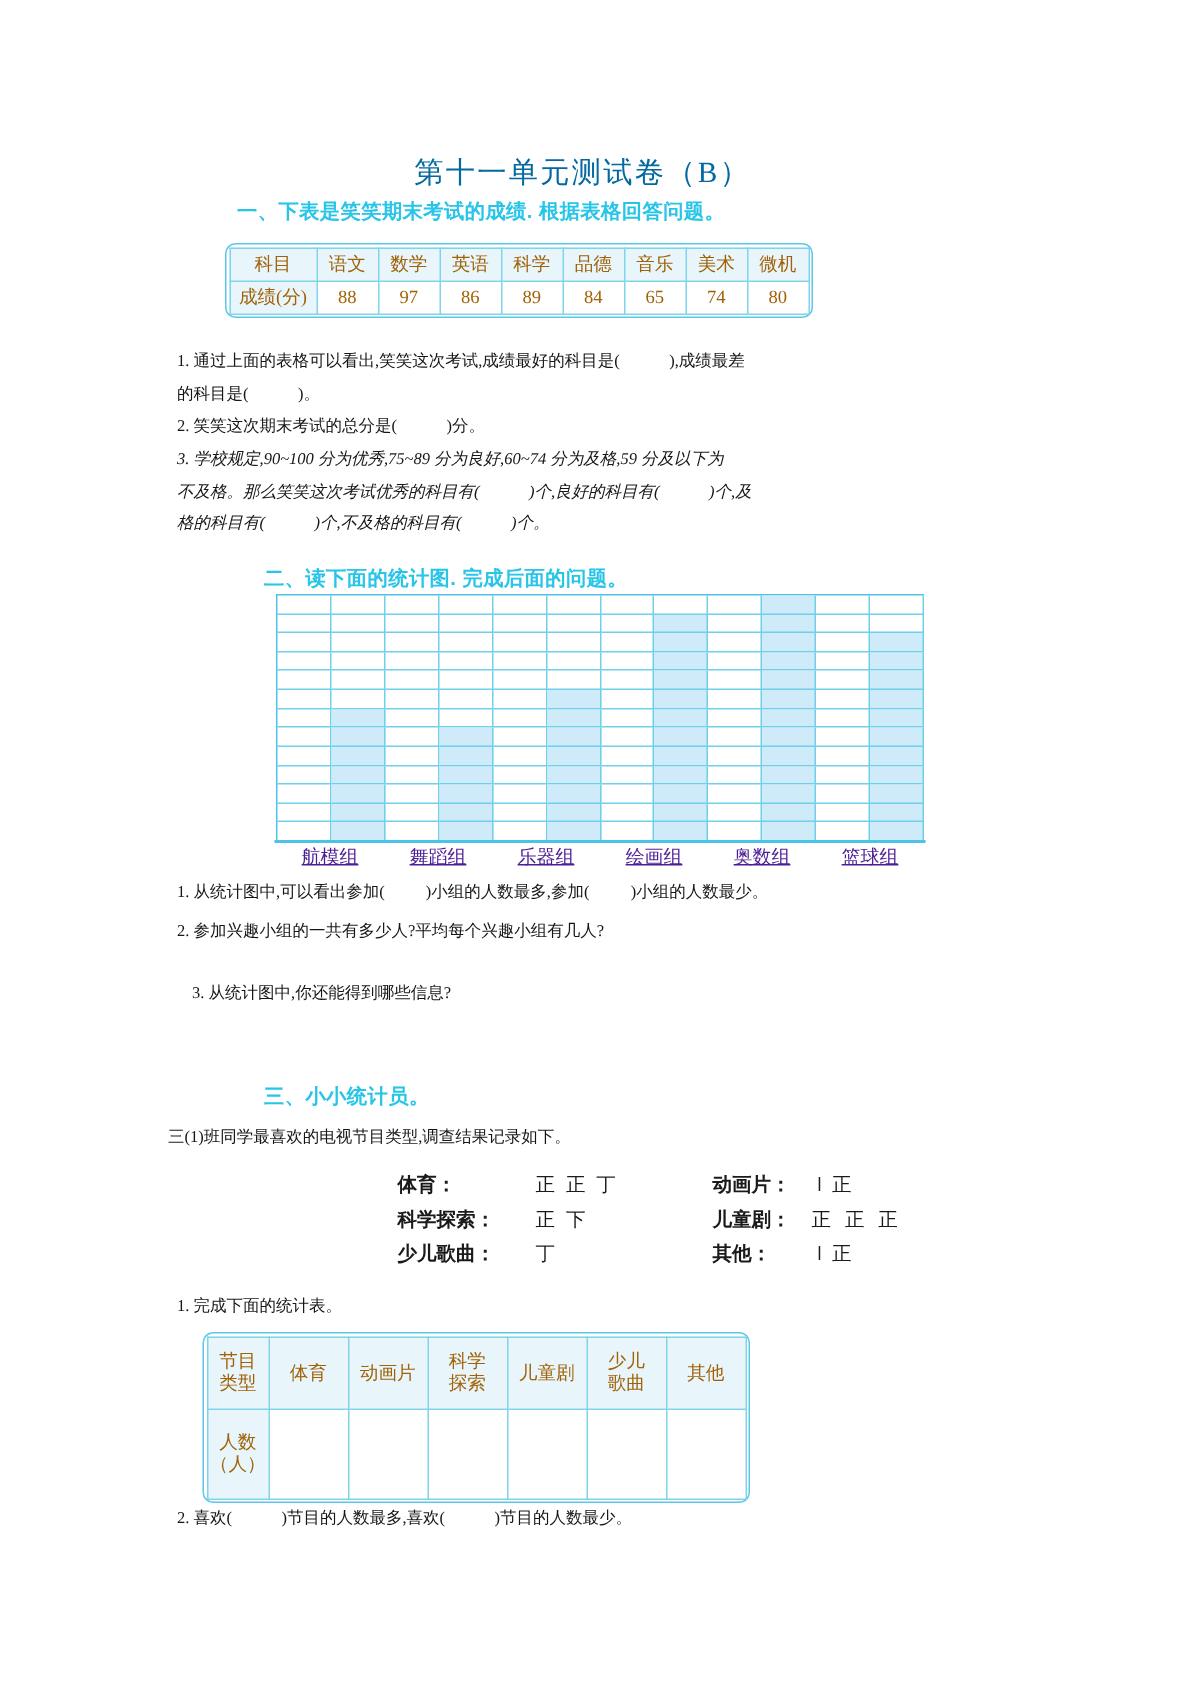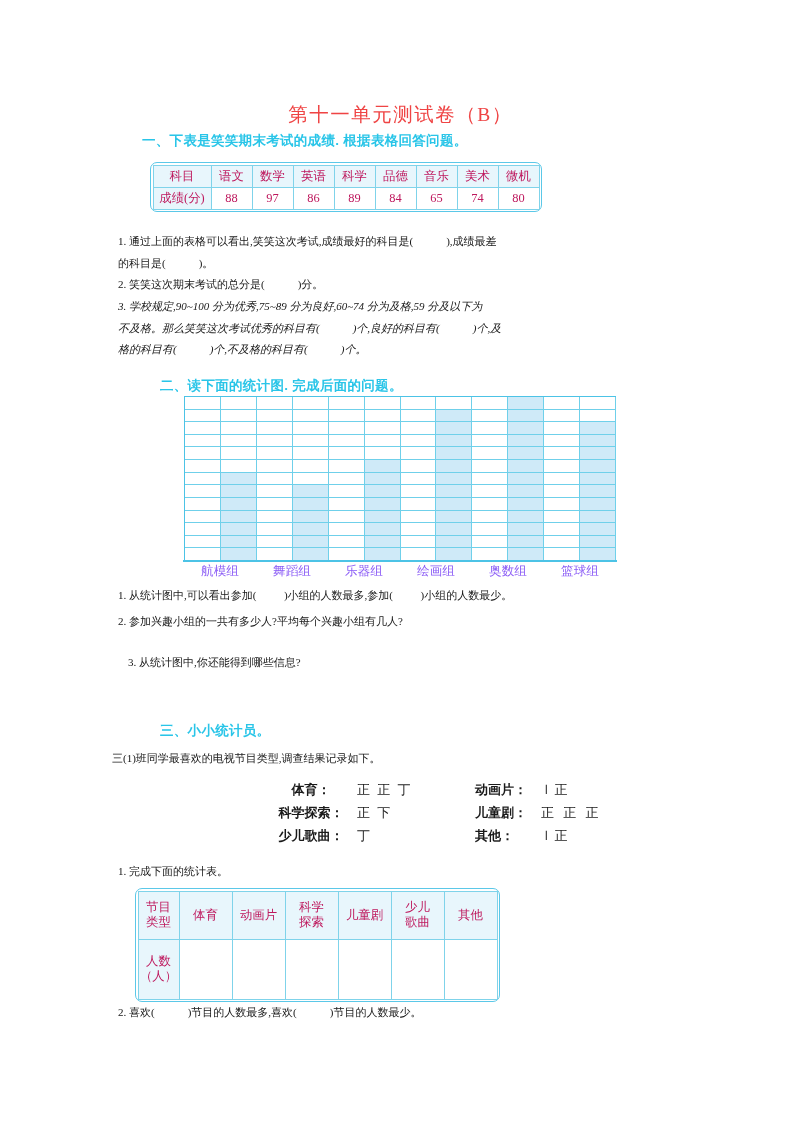--- a/index.html
+++ b/index.html
@@ -6,36 +6,37 @@
   html, body {
     width: 793px; height: 1122px;
     background: #ffffff;
     font-family: "Liberation Serif", "DejaVu Serif", serif;
     color: #1a1a1a;
   }
   .page { position: relative; width: 793px; height: 1122px; overflow: hidden; }
 
   
   .doc-title {
-    position: absolute; left: 16px; top: 101px; width: 769px;
+    position: absolute; left: 4px; top: 101px; width: 769px;
     text-align: center;
     font-size: 19.5px; letter-spacing: 1.5px;
-    color: #ef4444;
+    color: #0369a1;
     font-family: "Liberation Serif", serif;
   }
 
   
   .sec-head {
     position: absolute;
     color: #29c5e8;
     font-weight: bold;
     font-size: 13.5px;
     letter-spacing: 0.3px;
     font-family: "Liberation Sans", sans-serif;
     white-space: nowrap;
+    margin-left: 16px;
   }
   .sec1 { left: 142px; top: 132px; }
   .sec2 { left: 160px; top: 377px; }
   .sec3 { left: 160px; top: 722px; }
 
   
   .q {
     position: absolute;
     font-size: 11px;
     line-height: 21.5px;
@@ -52,21 +53,21 @@
     border-radius: 7px;
     background: #ffffff;
     padding: 1.5px;
   }
   table.rt { border-collapse: collapse; }
   table.rt td {
     border: 1px solid #7fd3ea;
     text-align: center;
     vertical-align: middle;
     font-size: 12.4px;
-    color: #be185d;
+    color: #a16207;
     font-family: "Liberation Serif", serif;
     padding: 0;
   }
   table.rt tr.head td { background: #e8f6fc; }
   table.rt td.lead { background: #e8f6fc; }
 
   
   #score-table td { height: 22px; }
   #score-table td.c-lead { width: 58px; }
   #score-table td.c-sub  { width: 41px; margin-left: 12px; }
@@ -95,33 +96,34 @@
     height: 1.8px; background: #4cc3e6;
   }
   .chart-labels {
     position: absolute; left: 184px; top: 563px;
     width: 432px; height: 18px;
     display: grid; grid-template-columns: repeat(6, 1fr);
   }
   .chart-labels span {
     text-align: center;
     font-size: 12.6px;
-    color: #8b5cf6;
+    color: #4c1d95;
     font-family: "Liberation Serif", serif;
+    text-decoration: underline;
   }
 
   
   .tally {
     position: absolute; left: 265px; top: 778px;
     font-size: 13px;
     line-height: 23px;
     font-family: "Liberation Serif", serif;
   }
   .tally-row { display: flex; }
-  .tally-cat { font-weight: bold; width: 92px; white-space: nowrap; text-align: center; }
+  .tally-cat { font-weight: bold; width: 92px; white-space: nowrap; }
   .tally-marks { width: 118px; white-space: nowrap; letter-spacing: 2px; }
   .tally-cat2 { font-weight: bold; width: 66px; white-space: nowrap; }
   .tally-marks2 { white-space: nowrap; letter-spacing: 3px; text-align: center; }
 
   
   #tv-table td { height: 30px; }
   #tv-table td.c-lead { width: 41px; height: 60px; line-height: 15px; }
   #tv-table td.c-col  { width: 53px; line-height: 15px; }
   #tv-table tr.head td { height: 48px; }
 </style>

